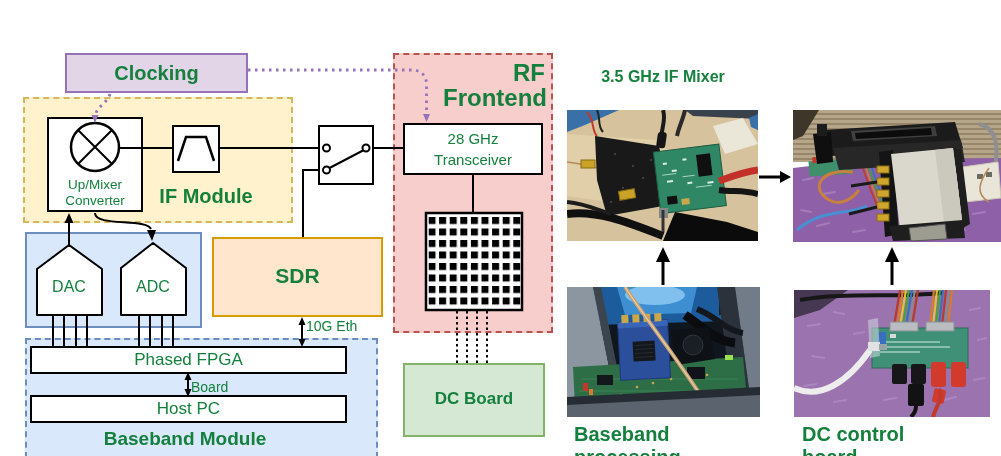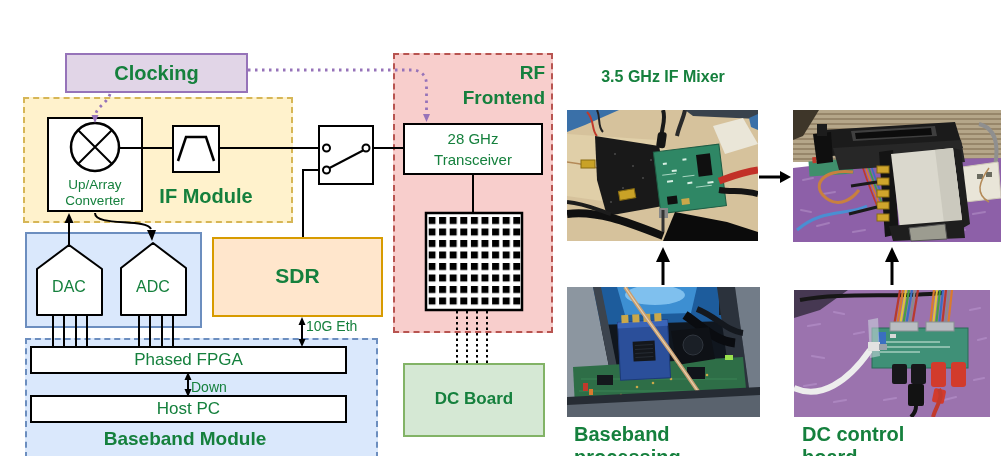--- a/index.html
+++ b/index.html
@@ -28,21 +28,21 @@
   .filt{left:172px;top:105px;width:48px;height:48px;}
   .swbox{left:318px;top:105px;width:56px;height:60px;}
   .fpga{left:30px;top:326px;width:317px;height:28px;}
   .hostpc{left:30px;top:375px;width:317px;height:28px;}
 
   
   .clock-l{left:65px;top:35px;width:183px;font-size:20px;line-height:36px;}
   .ifmod-l{left:136px;top:164px;width:140px;font-size:20px;line-height:24px;}
   .conv-l{left:47px;top:157px;width:96px;font-size:13.5px;line-height:16px;}
   .sdr-l{left:212px;top:217px;width:171px;font-size:21px;line-height:78px;}
-  .rf-l{left:443px;top:40px;width:102px;font-size:19px;line-height:25px;}
+  .rf-l{left:443px;top:40px;width:102px;font-size:24px;line-height:25px;}
   .trx{left:403px;top:103px;width:140px;height:52px;}
   .trx-l{left:418px;top:108px;width:110px;font-size:15px;line-height:21px;}
   .dc-l{left:403px;top:343px;width:142px;font-size:17px;line-height:72px;}
   .fpga-l{left:30px;top:326px;width:317px;font-size:17px;line-height:27px;}
   .host-l{left:30px;top:375px;width:317px;font-size:17px;line-height:27px;border-radius:11px;}
   .bb-l{left:60px;top:407px;width:250px;font-size:19px;line-height:24px;}
   .eth-l{left:306px;top:298px;width:70px;font-size:14px;line-height:16px;}
   .pcie-l{left:191px;top:359px;width:50px;font-size:14px;line-height:16px;}
   .dac-l{left:40px;top:258px;width:58px;font-size:16px;line-height:18px;z-index:5;}
   .adc-l{left:124px;top:258px;width:58px;font-size:16px;line-height:18px;z-index:5;}
@@ -71,30 +71,30 @@
 
   <div class="bx wbox conv"></div>
   <div class="bx wbox filt"></div>
   <div class="bx wbox swbox"></div>
   <div class="bx wbox trx"></div>
   <div class="bx wbox fpga"></div>
   <div class="bx wbox hostpc"></div>
 
   <div class="lbl c b clock-l">Clocking</div>
   <div class="lbl c b ifmod-l">IF Module</div>
-  <div class="lbl c conv-l">Up/Array Converter</div>
+  <div class="lbl c conv-l">Up/Mixer Converter</div>
   <div class="lbl c b sdr-l">SDR</div>
   <div class="lbl r b rf-l">RF Frontend</div>
   <div class="lbl c trx-l">28 GHz Transceiver</div>
   <div class="lbl c b dc-l">DC Board</div>
   <div class="lbl c fpga-l">Phased FPGA</div>
   <div class="lbl c host-l">Host PC</div>
   <div class="lbl c b bb-l">Baseband Module</div>
   <div class="lbl eth-l">10G Eth</div>
-  <div class="lbl pcie-l">Down</div>
+  <div class="lbl pcie-l">Board</div>
 
   <svg class="overlay" viewBox="0 0 1001 456">
     <defs>
       <pattern id="arrpat" x="428.5" y="197" width="10.6" height="11.5" patternUnits="userSpaceOnUse">
         <rect width="7" height="7" fill="#000"></rect>
       </pattern>
     </defs>
 
     <g stroke="#000" stroke-width="2" fill="none">
       <path d="M119 128 H172"></path>

